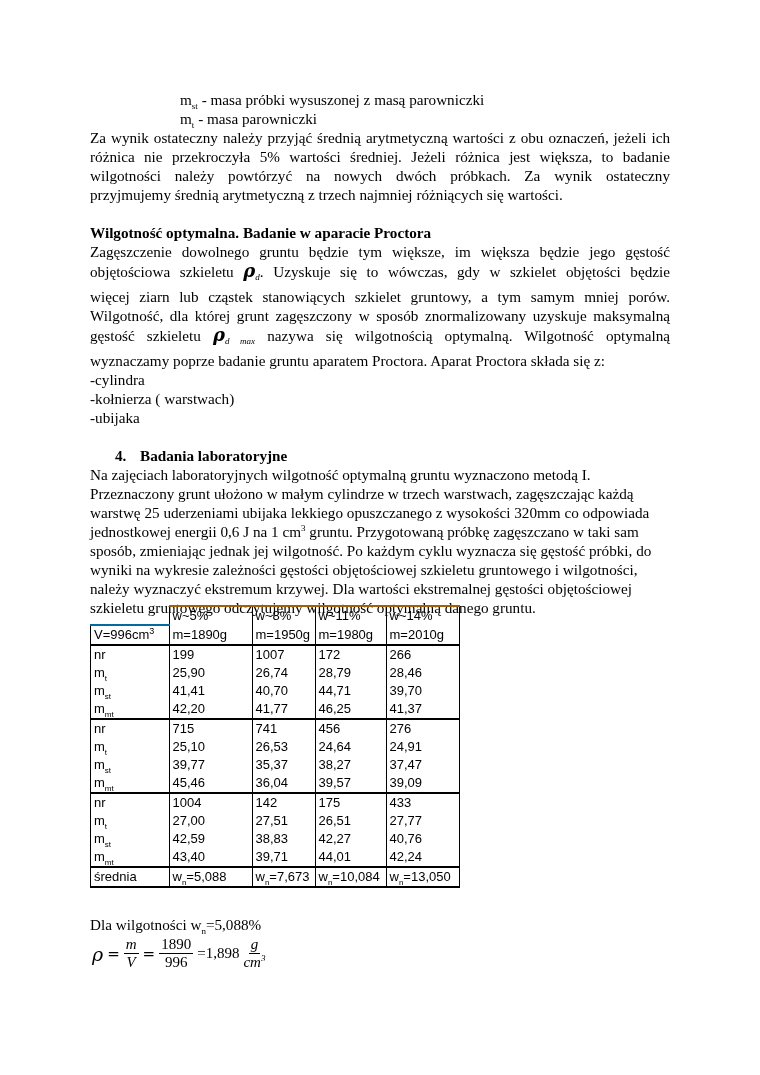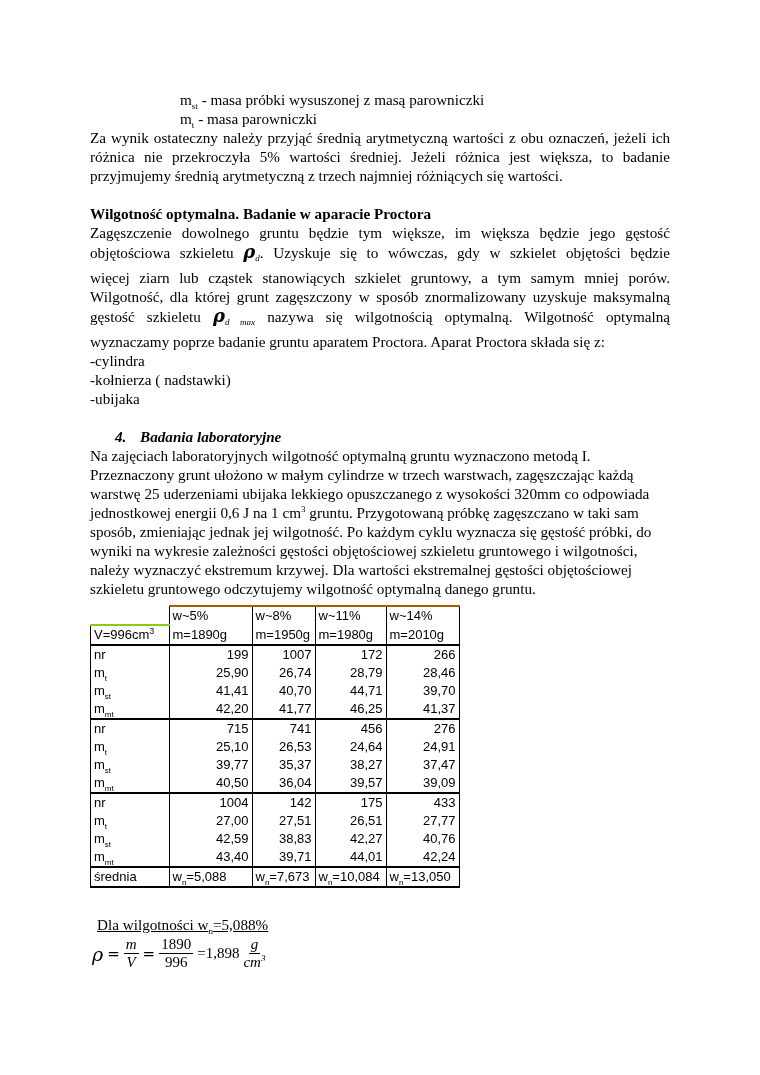--- a/index.html
+++ b/index.html
@@ -7,71 +7,72 @@
          font-family:"Liberation Serif","DejaVu Serif",serif; color:#000; font-size:15.2px; }
   .page { position:absolute; left:90px; top:90px; width:580px; }
   .line { line-height:19px; white-space:nowrap; }
   .just { text-align:justify; text-align-last:justify; white-space:normal; }
   .indent { padding-left:90px; }
   .bold { font-weight:bold; }
   sub, sup { font-size:9px; line-height:0; }
   .rho { font-family:"DejaVu Serif",serif; font-style:italic; font-weight:bold; font-size:18px; }
   .rhosub { font-style:italic; font-size:9px; vertical-align:-3px; }
   .gap { height:19px; }
-  .h4 { padding-left:25px; font-weight:bold;font-style:italic; }
+  .h4 { padding-left:25px; font-weight:bold; }
   .h4 .num { display:inline-block; width:25px; }
 
   table.data { position:absolute; left:90px; top:605px; border-collapse:collapse;
                font-family:"Liberation Sans","DejaVu Sans",sans-serif; font-size:13px; }
   table.data td { padding:0 3px; height:18px; line-height:18px; border-left:1.5px solid #000; border-right:1.5px solid #000; }
-  table.data td.num { text-align:right; }
+  table.data td.num { text-align:left; }
   table.data tr.grp-top td { border-top:2px solid #000; }
   table.data tr.last td { border-bottom:2px solid #000; }
   table.data td.blank { border:none; }
   table.data tr.hdr1 td.h { border-top:2px solid #a16207; }
   table.data tr.hdr2 td { border-bottom:2px solid #000; }
-  table.data tr.hdr2 td.corner { border-top:2px solid #84cc16; }
+  table.data tr.hdr2 td.corner { border-top:2px solid #0369a1; }
   .c0 { width:72px; } .c1 { width:76px; } .c2 { width:56px; } .c3 { width:64px; } .c4 { width:66px; }
   table.data sub { font-size:8px; }
 
-  .formula { position:absolute; left:97px; top:915px;text-decoration:underline; }
+  .formula { position:absolute; left:90px; top:915px; }
   .eq { position:absolute; left:92px; top:936px; font-family:"DejaVu Serif","Liberation Serif",serif; font-size:15px; display:flex; align-items:center; gap:4px; }
   .frac { display:inline-flex; flex-direction:column; align-items:center; font-family:"Liberation Serif",serif; }
   .frac .top { border-bottom:1px solid #000; padding:0 2px; line-height:17px; }
   .frac .bot { line-height:17px; }
   .it { font-style:italic; }
 </style>
 </head>
 <body>
 
 <div class="page">
   <div class="line indent">
     <span>m</span><sub>st</sub><span> - masa próbki wysuszonej z masą parowniczki</span>
   </div>
   <div class="line indent">
     <span>m</span><sub>t</sub><span> - masa parowniczki</span>
   </div>
   <div class="line just">Za wynik ostateczny należy przyjąć średnią arytmetyczną wartości z obu oznaczeń, jeżeli ich</div>
   <div class="line just">różnica nie przekroczyła 5% wartości średniej. Jeżeli różnica jest większa, to badanie</div>
+  <div class="line just">wilgotności należy powtórzyć na nowych dwóch próbkach. Za wynik ostateczny</div>
   <div class="line">przyjmujemy średnią arytmetyczną z trzech najmniej różniących się wartości.</div>
   <div class="gap"></div>
 
   <div class="line bold">Wilgotność optymalna. Badanie w aparacie Proctora</div>
   <div class="line just">Zagęszczenie dowolnego gruntu będzie tym większe, im większa będzie jego gęstość</div>
   <div class="line just">
     <span>objętościowa szkieletu </span><span class="rho">ρ</span><span class="rhosub">d</span><span>. Uzyskuje się to wówczas, gdy w szkielet objętości będzie</span>
   </div>
   <div class="line just">więcej ziarn lub cząstek stanowiących szkielet gruntowy, a tym samym mniej porów.</div>
   <div class="line just">Wilgotność, dla której grunt zagęszczony w sposób znormalizowany uzyskuje maksymalną</div>
   <div class="line just">
     <span>gęstość szkieletu </span><span class="rho">ρ</span><span class="rhosub">d max</span><span> nazywa się wilgotnością optymalną. Wilgotność optymalną</span>
   </div>
   <div class="line">wyznaczamy poprze badanie gruntu aparatem Proctora. Aparat Proctora składa się z:</div>
   <div class="line">-cylindra</div>
-  <div class="line">-kołnierza ( nadstawki)</div>
+  <div class="line">-kołnierza ( warstwach)</div>
   <div class="line">-ubijaka</div>
   <div class="gap"></div>
 
   <div class="line h4">
     <span class="num">4.</span><span>Badania laboratoryjne</span>
   </div>
   <div class="line">Na zajęciach laboratoryjnych wilgotność optymalną gruntu wyznaczono metodą I.</div>
   <div class="line">Przeznaczony grunt ułożono w małym cylindrze w trzech warstwach, zagęszczając każdą</div>
   <div class="line">warstwę 25 uderzeniami ubijaka lekkiego opuszczanego z wysokości 320mm co odpowiada</div>
   <div class="line">
@@ -143,21 +144,21 @@
       </tr>
       <tr>
         <td><span>m</span><sub>st</sub></td>
         <td class="num">39,77</td>
         <td class="num">35,37</td>
         <td class="num">38,27</td>
         <td class="num">37,47</td>
       </tr>
       <tr>
         <td><span>m</span><sub>mt</sub></td>
-        <td class="num">40,50</td>
+        <td class="num">45,46</td>
         <td class="num">36,04</td>
         <td class="num">39,57</td>
         <td class="num">39,09</td>
       </tr>
       <tr class="grp-top">
         <td>nr</td>
         <td class="num">1004</td>
         <td class="num">142</td>
         <td class="num">175</td>
         <td class="num">433</td>

